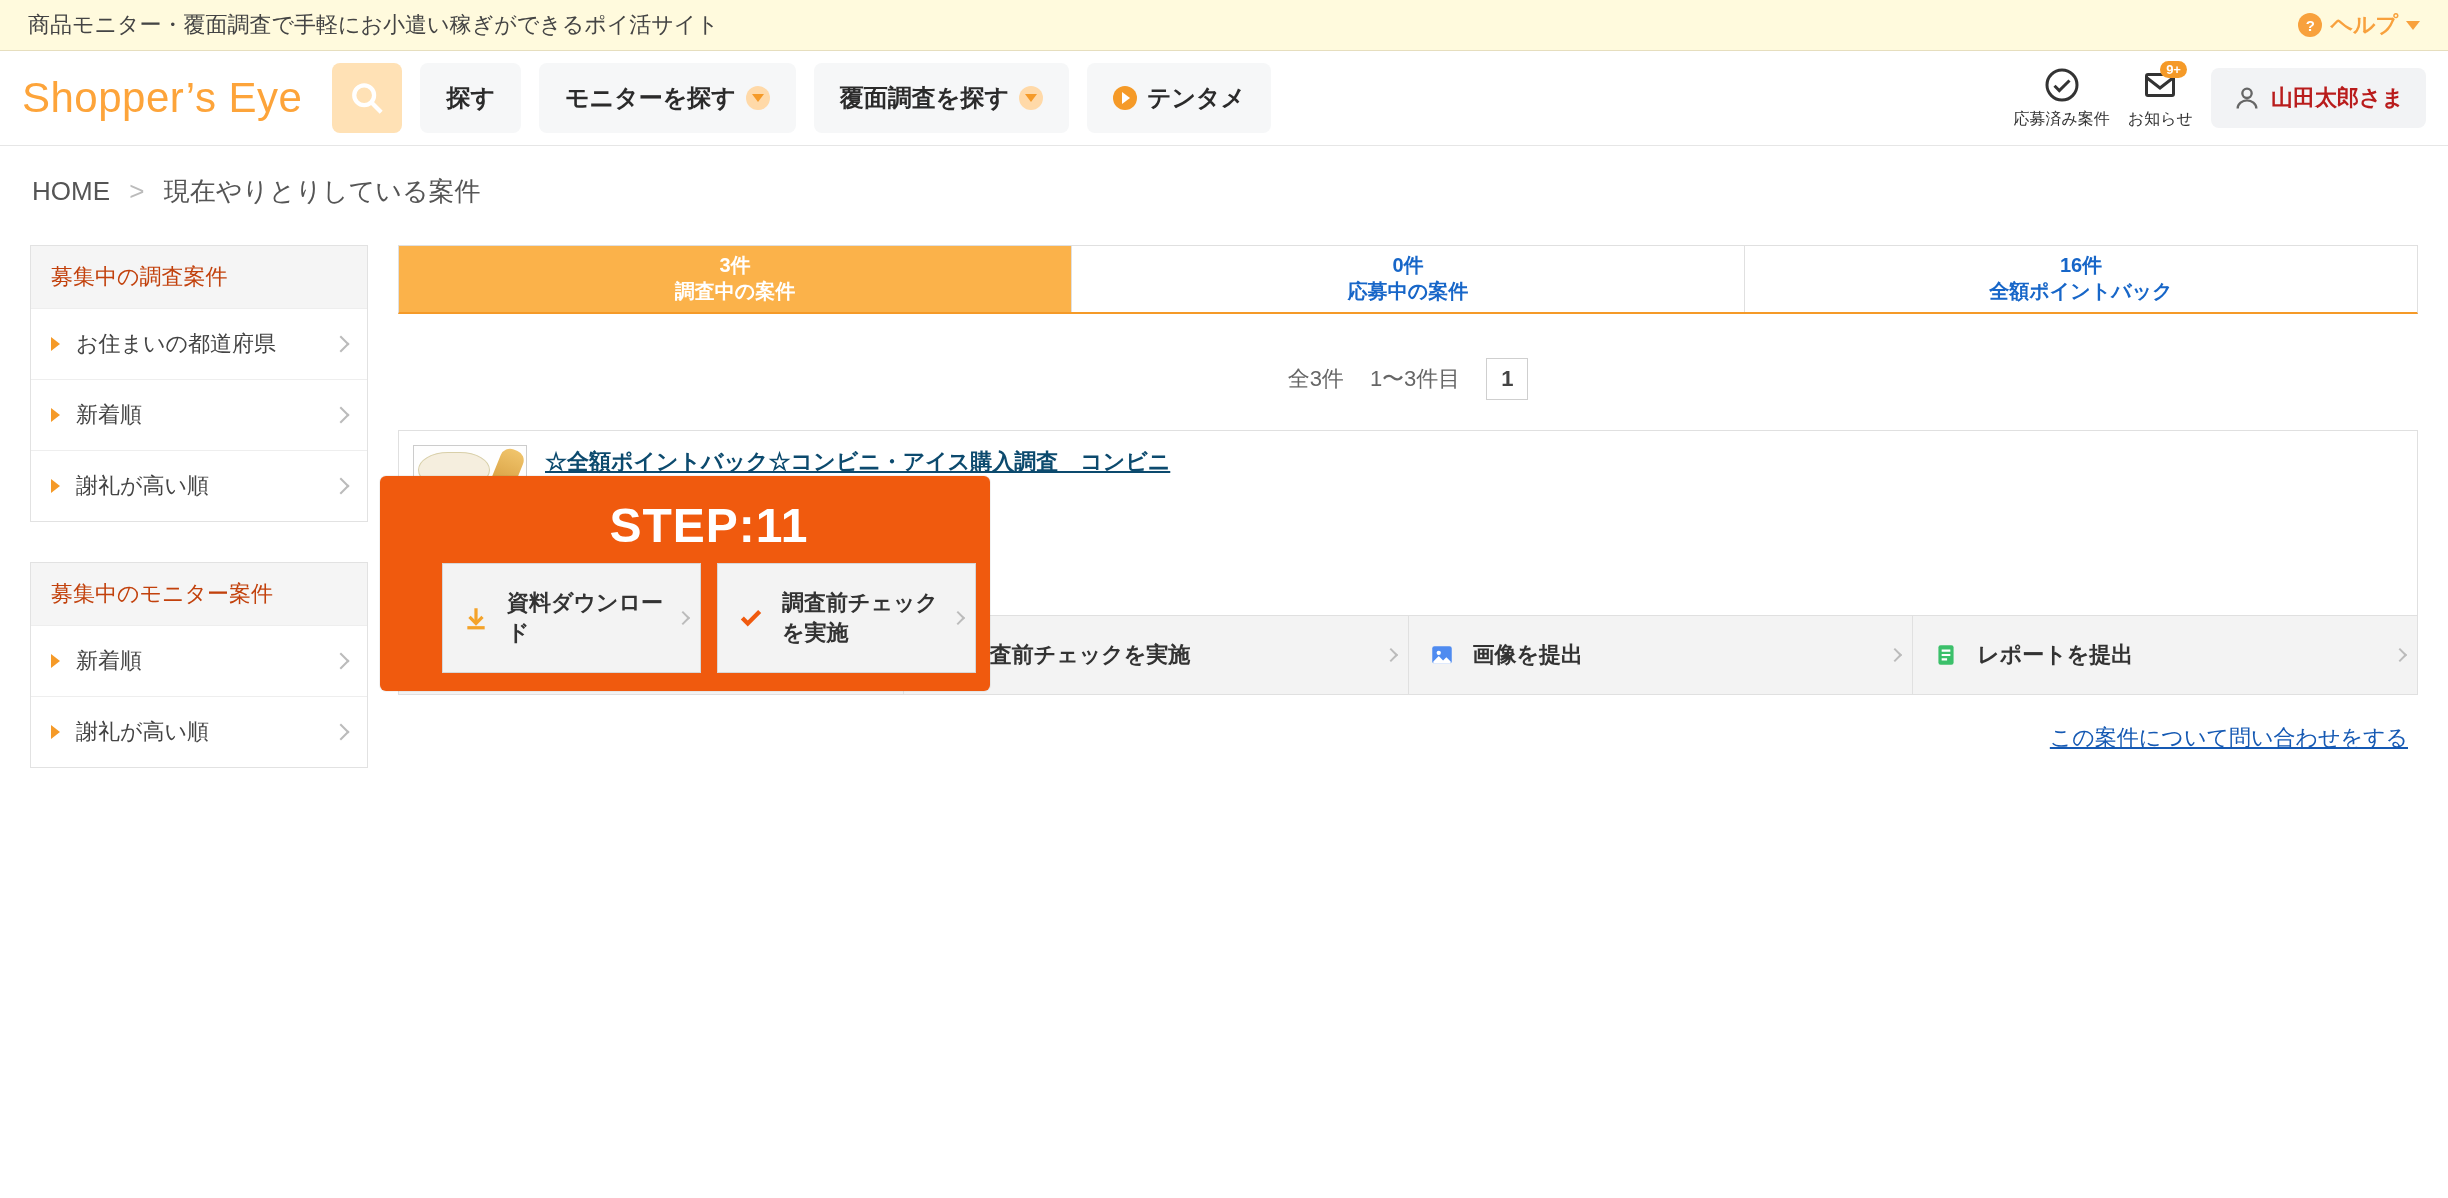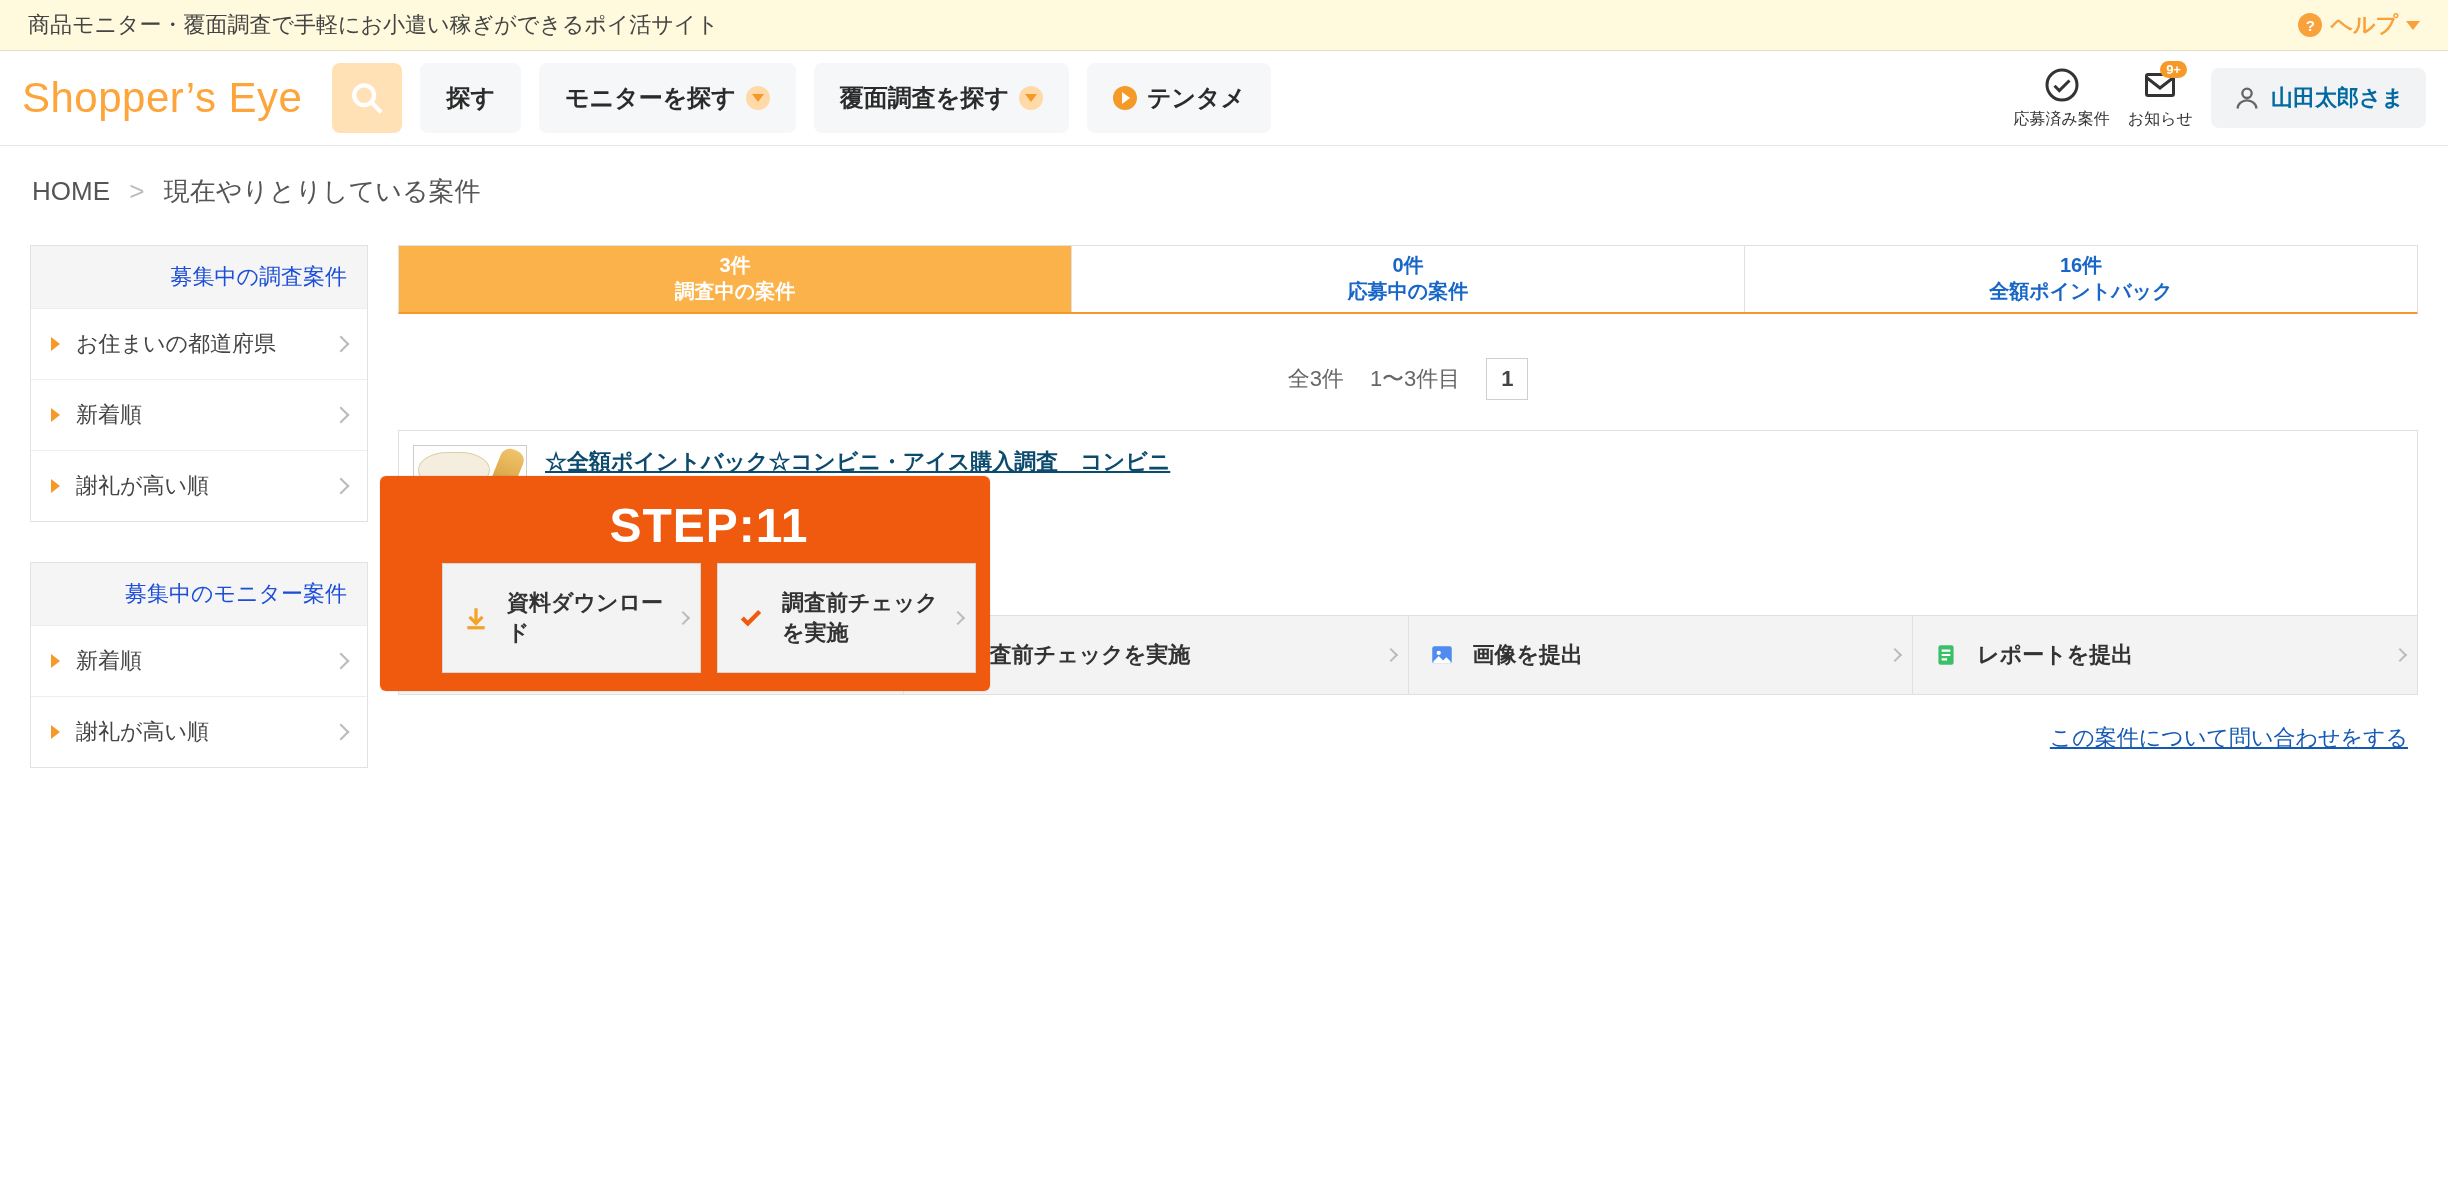--- a/index.html
+++ b/index.html
@@ -151,21 +151,21 @@
 
   .user-chip {
     height: 60px;
     padding: 0 22px;
     background: #f2f3f5;
     border-radius: 8px;
     display: flex;
     align-items: center;
     gap: 10px;
     font-size: 22px;
-    color: #0369a1;
+    color: #b91c1c;
     font-weight: 600;
     cursor: pointer;
   }
   .user-chip svg { width: 28px; height: 28px; stroke: #666; fill: none; stroke-width: 2; }
 
   
   .breadcrumb {
     padding: 28px 32px 18px 32px;
     font-size: 26px;
     color: #555;
@@ -183,23 +183,22 @@
   
   .sidebar { width: 338px; flex-shrink: 0; }
   .side-block {
     border: 1px solid #e2e2e2;
     margin-bottom: 40px;
   }
   .side-block .title {
     background: #f5f5f5;
     font-size: 22px;
     font-weight: 400;
-    color: #1d4ed8;
+    color: #c2410c;
     padding: 16px 20px;
-    text-align: right;
   }
   .side-block .item {
     display: flex;
     align-items: center;
     justify-content: space-between;
     padding: 20px 20px;
     border-top: 1px solid #eee;
     font-size: 22px;
     color: #444;
     cursor: pointer;

